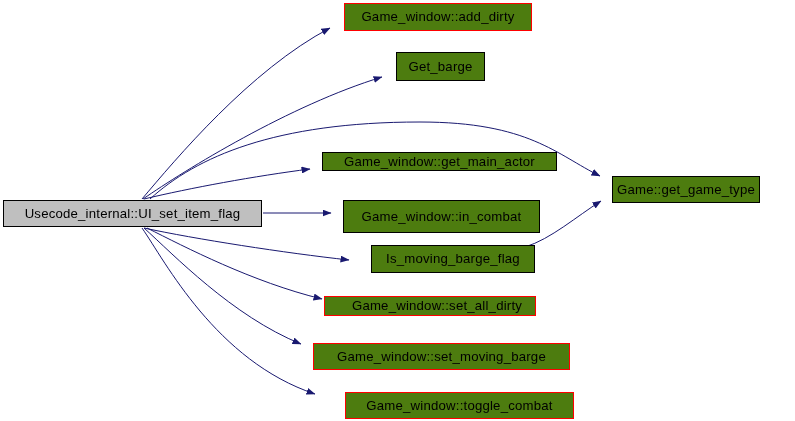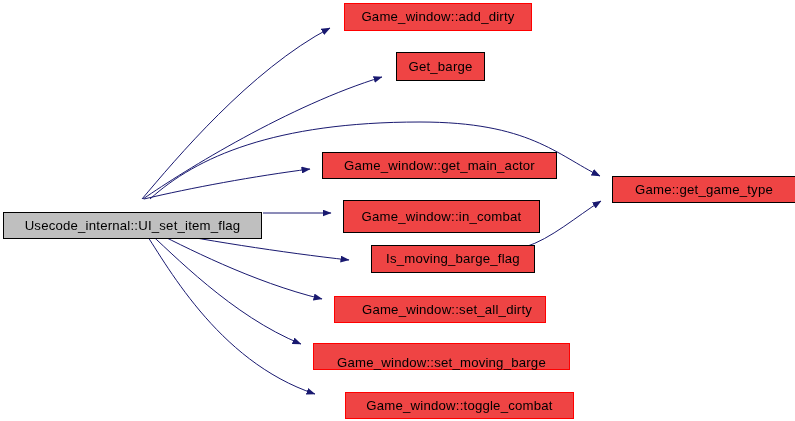--- a/index.html
+++ b/index.html
@@ -25,21 +25,21 @@
     width: 795px;
     height: 421px;
     pointer-events: none;
   }
   .node {
     position: absolute;
     box-sizing: border-box;
     display: flex;
     align-items: center;
     justify-content: center;
-    background: #ef4444;
+    background: #4d7c0f;
     border: 1px solid #000000;
     color: #000000;
     font-size: 13.2px;
     line-height: 1;
     letter-spacing: 0.2px;
     white-space: nowrap;
     font-family: "Liberation Sans", "DejaVu Sans", sans-serif;
   }
   .node.red {
     border-color: #ff0000;
@@ -73,45 +73,45 @@
         <path d="M 144 228 C 195 239, 285 253, 349 260" fill="none" stroke="#191970" stroke-width="1" marker-end="url(#arrowhead)"></path>
         <path d="M 147 228 C 185 247, 252 282, 322 299" fill="none" stroke="#191970" stroke-width="1" marker-end="url(#arrowhead)"></path>
         <path d="M 144 228 C 173 254, 232 316, 301 344" fill="none" stroke="#191970" stroke-width="1" marker-end="url(#arrowhead)"></path>
         <path d="M 142 228 C 165 261, 216 361, 315 394" fill="none" stroke="#191970" stroke-width="1" marker-end="url(#arrowhead)"></path>
         <path d="M 150 199 C 196 157, 275 122, 420 122 C 529 122, 557 155, 600 176" fill="none" stroke="#191970" stroke-width="1" marker-end="url(#arrowhead)"></path>
         <path d="M 525 247 C 551 239, 577 216, 601 201" fill="none" stroke="#191970" stroke-width="1" marker-end="url(#arrowhead)"></path>
       </g>
   </svg>
 
   <div id="nodes-group">
-      <div class="node current" style="left: 3px; top: 200px; width: 259px; height: 27px; margin-top: 12px;">
+      <div class="node current" style="left: 3px; top: 200px; width: 259px; height: 27px;">
         <span class="node-label">Usecode_internal::UI_set_item_flag</span>
       </div>
       <div class="node red" style="left: 344px; top: 3px; width: 188px; height: 28px;">
         <span class="node-label">Game_window::add_dirty</span>
       </div>
       <div class="node" style="left: 396px; top: 52px; width: 89px; height: 29px;">
         <span class="node-label">Get_barge</span>
       </div>
-      <div class="node" style="left: 322px; top: 152px; width: 235px; height: 27px;">
+      <div class="node" style="left: 322px; top: 152px; width: 235px; height: 19px;">
         <span class="node-label">Game_window::get_main_actor</span>
       </div>
       <div class="node" style="left: 343px; top: 200px; width: 197px; height: 33px;">
         <span class="node-label">Game_window::in_combat</span>
       </div>
       <div class="node" style="left: 371px; top: 245px; width: 164px; height: 28px;">
         <span class="node-label">Is_moving_barge_flag</span>
       </div>
-      <div class="node red" style="left: 334px; top: 296px; width: 212px; height: 27px; padding-left: 14px;">
+      <div class="node red" style="left: 324px; top: 296px; width: 212px; height: 20px; padding-left: 14px;">
         <span class="node-label">Game_window::set_all_dirty</span>
       </div>
-      <div class="node red" style="left: 313px; top: 343px; width: 257px; height: 27px; align-items: flex-end;">
+      <div class="node red" style="left: 313px; top: 343px; width: 257px; height: 27px;">
         <span class="node-label">Game_window::set_moving_barge</span>
       </div>
       <div class="node red" style="left: 345px; top: 392px; width: 229px; height: 27px;">
         <span class="node-label">Game_window::toggle_combat</span>
       </div>
-      <div class="node" style="left: 612px; top: 176px; width: 184px; height: 27px;">
+      <div class="node" style="left: 612px; top: 176px; width: 148px; height: 27px;">
         <span class="node-label">Game::get_game_type</span>
       </div>
     </div>
 
 </div>
 
 </body></html>

